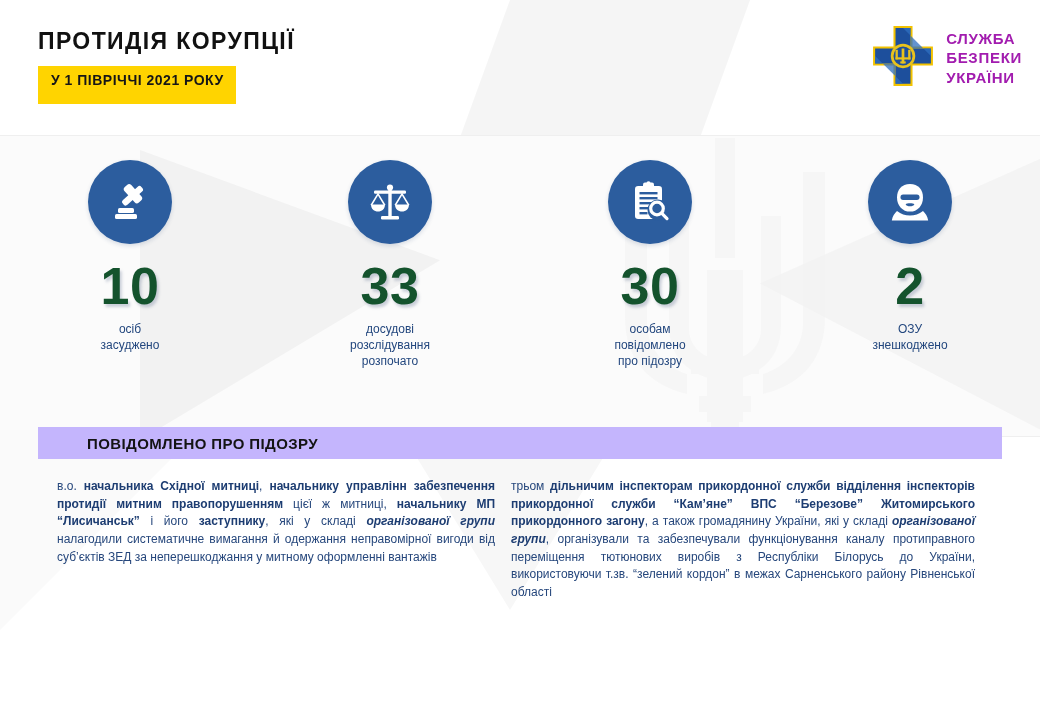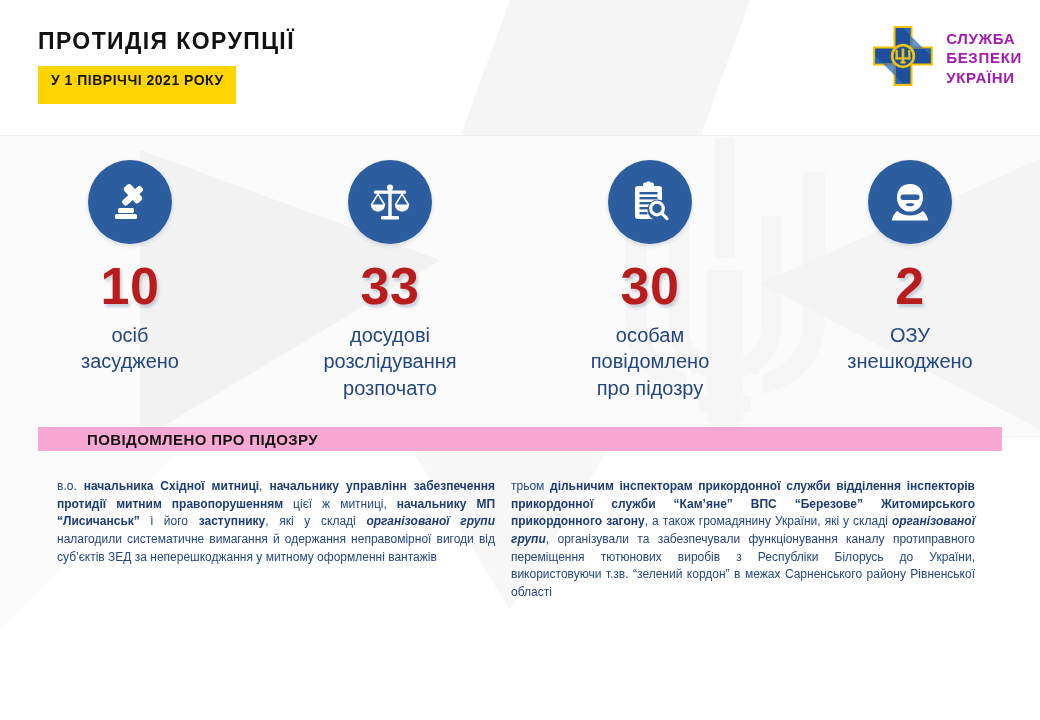--- a/index.html
+++ b/index.html
@@ -70,34 +70,34 @@
   }
   .stat-icon{
     width:84px;height:84px;border-radius:50%;
     background:#2c5d9e;
     display:flex;align-items:center;justify-content:center;
     box-shadow:0 2px 4px rgba(30,60,110,.16);
   }
   .stat-icon svg{display:block;}
   .stat-number{
     margin-top:16px;
-    font-size:52px;font-weight:bold;color:#b91c1c;
+    font-size:52px;font-weight:bold;color:#14532d;
     line-height:1;letter-spacing:.5px;
     text-shadow:2px 3px 3px rgba(120,135,160,.38);
   }
   .stat-label{
     margin-top:10px;
-    font-size:20px;color:#23477e;line-height:1.32;text-align:center;
+    font-size:12px;color:#23477e;line-height:1.32;text-align:center;
     max-width:190px;
   }
 
   
   .section-banner{
-    position:absolute;left:38px;top:427px;width:964px;height:24px;
-    background:#f9a8d4;z-index:5;display:flex;align-items:center;
+    position:absolute;left:38px;top:427px;width:964px;height:32px;
+    background:#c4b5fd;z-index:5;display:flex;align-items:center;
   }
   .section-banner span{
     margin-left:49px;color:#141414;font-size:15px;font-weight:bold;letter-spacing:.4px;
   }
 
   
   .body-cols{
     position:absolute;left:0;top:478px;width:1040px;z-index:5;
     display:flex;gap:16px;
   }

